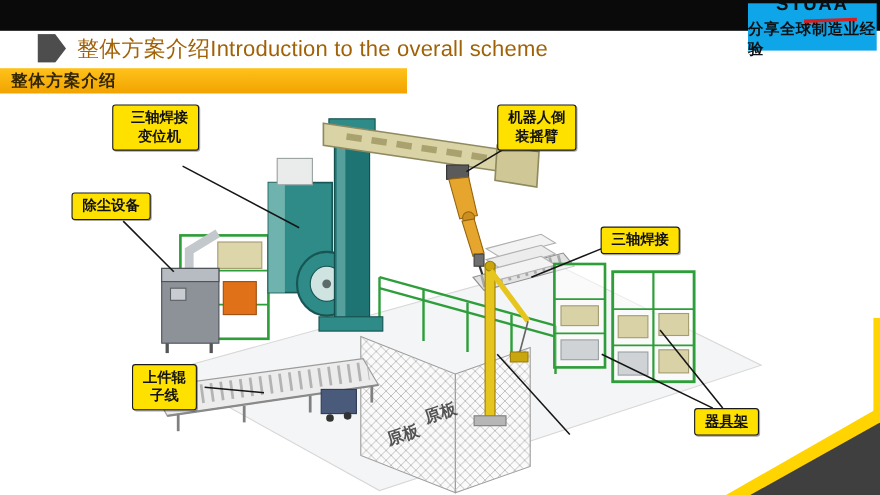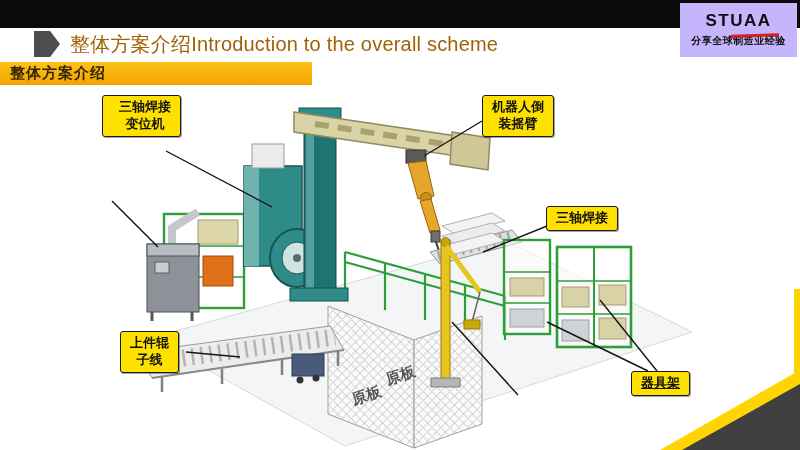--- a/index.html
+++ b/index.html
@@ -2,46 +2,46 @@
 <html><head>
 <meta charset="utf-8">
 <style>
   html,body{margin:0;padding:0;}
   body{width:800px;height:450px;position:relative;overflow:hidden;background:#fff;
        font-family:"Liberation Sans",sans-serif;}
   .slide{position:absolute;inset:0;}
 
   
   .topbar{position:absolute;left:0;top:0;width:800px;height:28px;background:#0a0a0a;}
-  .brand{position:absolute;right:3px;top:3px;width:117px;height:54px;background:#c4b5fd;
+  .brand{position:absolute;right:3px;top:3px;width:117px;height:43px;background:#0ea5e9;
          display:flex;flex-direction:column;align-items:center;justify-content:center;z-index:6;}
   .brand .logo{font-weight:900;font-size:17px;letter-spacing:1.5px;color:#0d0d0d;line-height:1.1;position:relative;}
   .brand .swoosh{position:absolute;left:26px;top:22px;width:48px;height:3px;background:#d81e1e;transform:rotate(-2deg);}
-  .brand .tagline{font-size:10px;font-weight:bold;color:#101010;margin-top:4px;letter-spacing:0.5px;}
+  .brand .tagline{font-size:14px;font-weight:bold;color:#101010;margin-top:4px;letter-spacing:0.5px;}
 
   
   .title-row{position:absolute;left:34px;top:28px;height:32px;display:flex;align-items:center;z-index:5;}
   .bullet{width:26px;height:26px;background:#4d4d4d;margin-right:10px;
           clip-path:polygon(0 0,62% 0,100% 50%,62% 100%,0 100%);}
   .title{font-size:20px;color:#a16207;letter-spacing:0.2px;white-space:nowrap;}
 
   
-  .banner{position:absolute;left:0;top:62px;width:312px;height:23px;
+  .banner{position:absolute;left:0;top:62px;width:370px;height:23px;
           background:linear-gradient(180deg,#ffc21a,#f2a300);display:flex;align-items:center;z-index:5;}
   .banner span{font-size:15px;font-weight:bold;color:#332600;padding-left:10px;letter-spacing:1px;}
 
   
   .diagram{position:absolute;inset:0;z-index:1;}
 
   
   .callout{position:absolute;z-index:4;background:#ffe100;border:1.6px solid #1a1a1a;border-radius:3px;
            font-size:13px;font-weight:bold;color:#111;line-height:1.3;text-align:center;
            padding:3px 9px;white-space:pre-line;box-shadow:1px 1px 0 rgba(0,0,0,.35);}
   .co1{left:102px;top:95px;padding-left:16px;}
-  .co2{left:482px;top:95px;}
+  .co2{left:452px;top:95px;}
   .co3{left:65px;top:175px;}
   .co4{left:546px;top:206px;}
   .co5{left:120px;top:331px;}
   .co6{left:496px;top:395px;}
   .co7{left:631px;top:371px;text-decoration:underline;}
 
   
   .corner-y{position:absolute;right:0;bottom:0;width:140px;height:80px;background:#ffd400;
             clip-path:polygon(100% 0,100% 100%,0 100%);z-index:2;}
   .corner-d{position:absolute;right:0;bottom:0;width:118px;height:66px;background:#3f3f3f;
@@ -208,20 +208,21 @@
       <line x1="518" y1="395" x2="452" y2="322"></line>
       <line x1="657" y1="371" x2="600" y2="300"></line>
       <line x1="648" y1="371" x2="547" y2="322"></line>
     </g>
   </svg>
 
   <div class="callout co1">三轴焊接
 变位机</div>
   <div class="callout co2">机器人倒
 装摇臂</div>
+  <div class="callout co3">除尘设备</div>
   <div class="callout co4">三轴焊接</div>
   <div class="callout co5">上件辊
 子线</div>
   <div class="callout co7">器具架</div>
 
   <div class="edge-accent"></div>
   <div class="corner-y"></div>
   <div class="corner-d"></div>
 
 </div>

